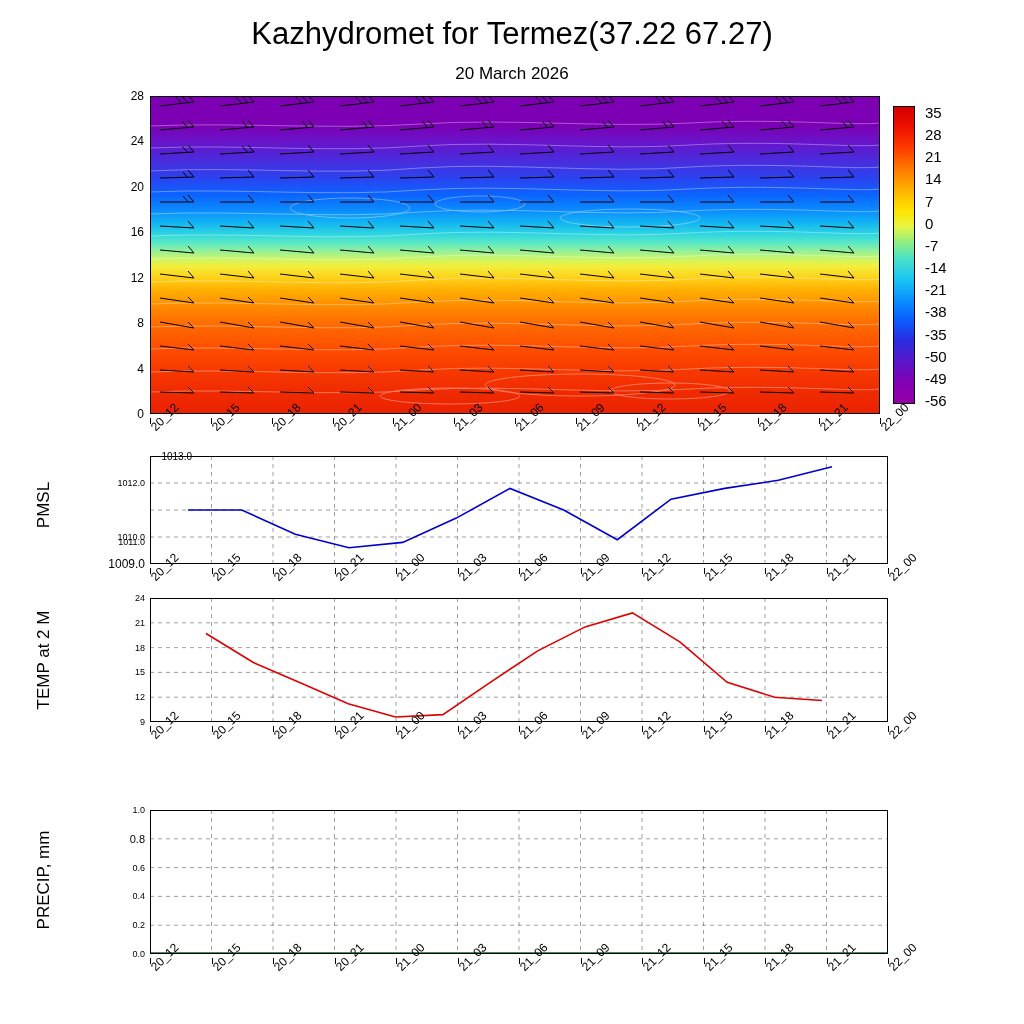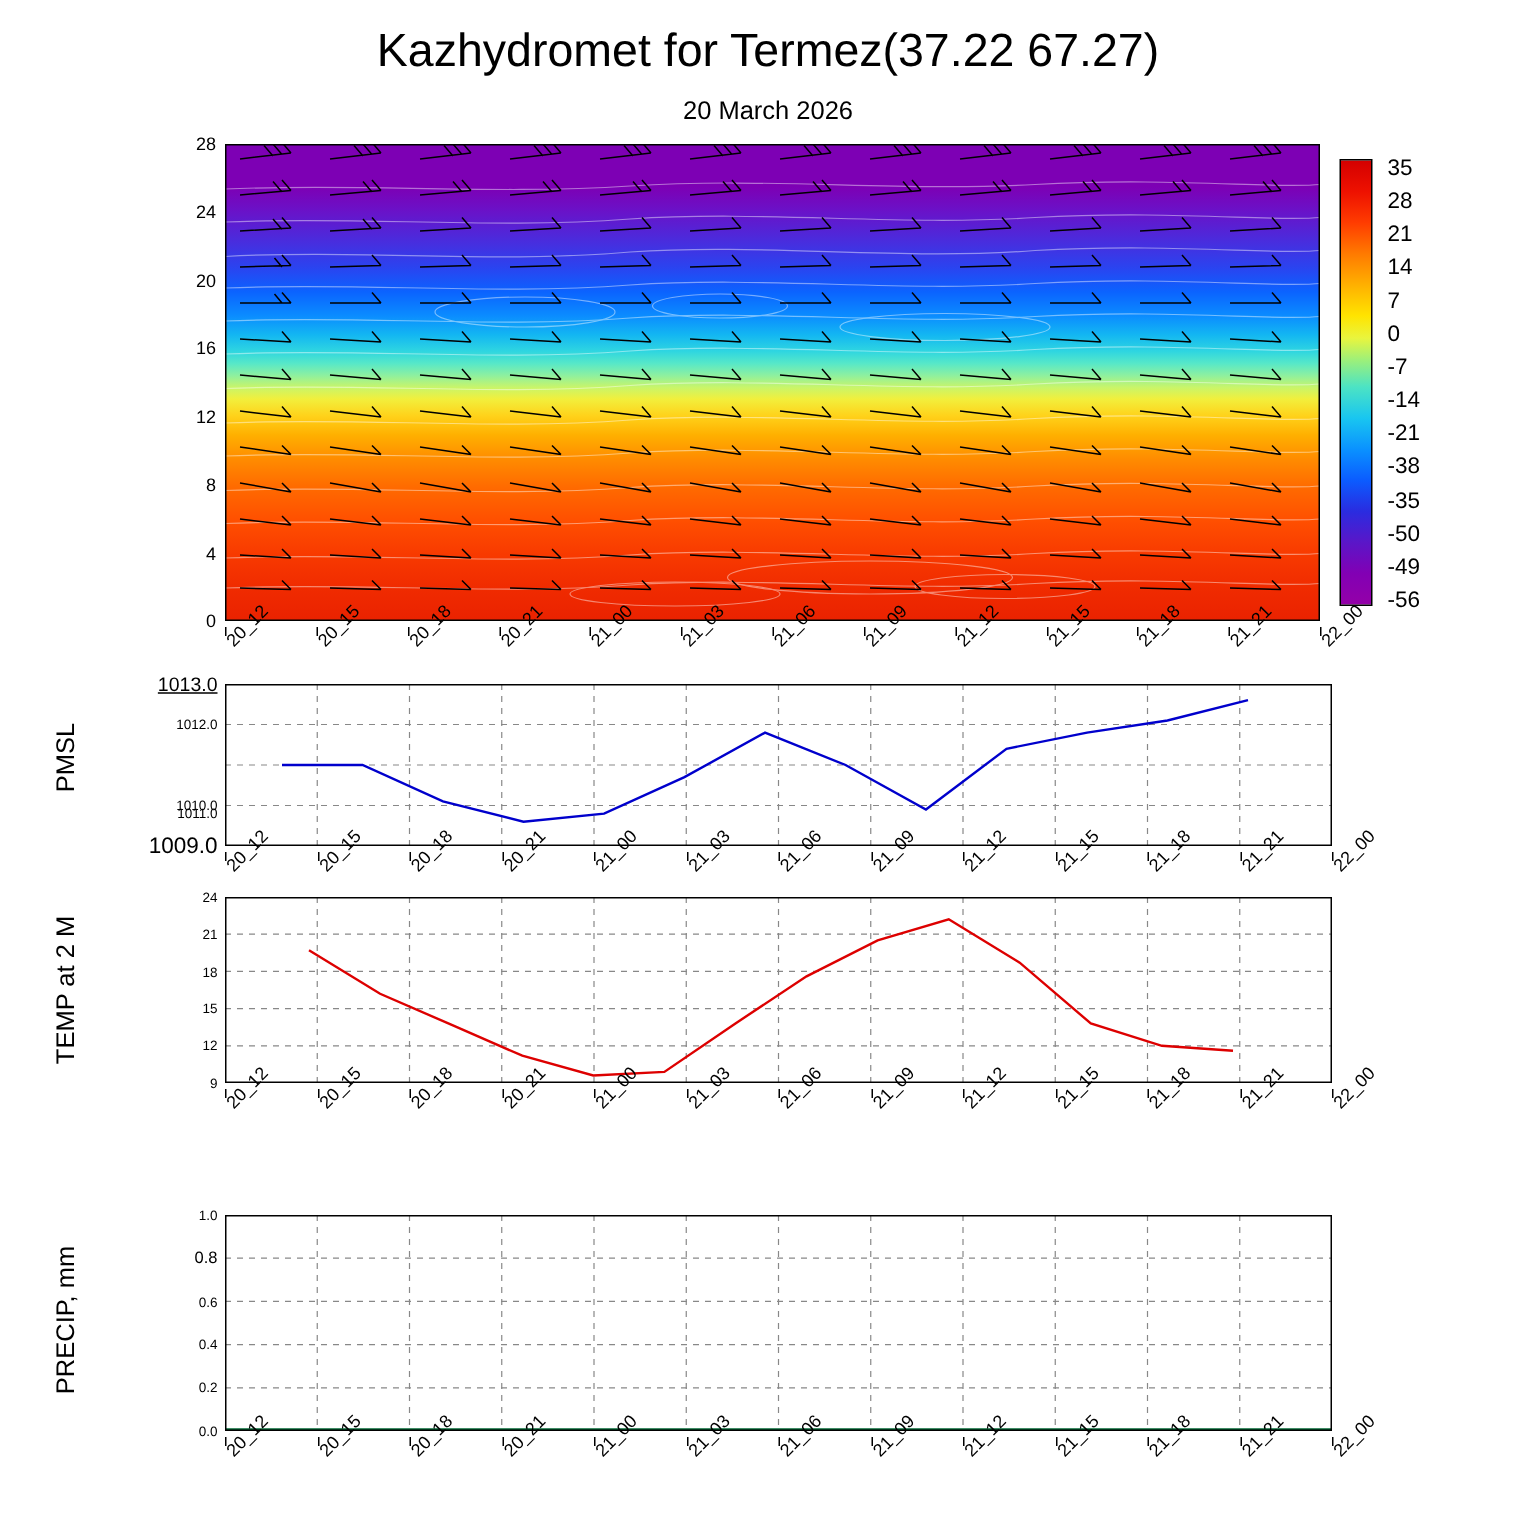--- a/index.html
+++ b/index.html
@@ -471,25 +471,25 @@
           <line x1="0" x2="738" y1="81" y2="81"></line>
           <line x1="0" x2="738" y1="54" y2="54"></line>
           <line x1="0" x2="738" y1="27" y2="27"></line>
           <line x1="0" x2="738" y1="0" y2="0"></line>
         </g>
       <polyline id="pmsl-line" fill="none" stroke="#0000cc" stroke-width="1.6" points="38.0,54.0 91.7,54.0 145.3,78.3 199.0,91.8 252.7,86.4 306.3,62.1 360.0,32.4 413.7,54.0 467.3,83.7 521.0,43.2 574.7,32.4 628.3,24.3 682.0,10.8"></polyline>
     </svg>
     <div class="panel-frame"></div>
   </div>
   <div id="pmsl-yticks">
-      <div class="ylab-small" style="right: 879px; top: 564px; font-size: 15px; margin-left: 44px;">1009.0</div>
+      <div class="ylab-small" style="right: 879px; top: 564px; font-size: 12px; margin-left: 44px;">1009.0</div>
       <div class="ylab-small" style="right: 879px; top: 537px; font-size: 9px;">1010.0</div>
       <div class="ylab-small" style="right: 879px; top: 510px; font-size: 9px; margin-top: 32px;">1011.0</div>
       <div class="ylab-small" style="right: 879px; top: 483px; font-size: 9px;">1012.0</div>
-      <div class="ylab-small" style="right: 879px; top: 456px; font-size: 13px; text-decoration: underline;">1013.0</div>
+      <div class="ylab-small" style="right: 832px; top: 456px; font-size: 10px;">1013.0</div>
     </div>
   <div id="pmsl-xticks">
       <div class="xtick-label" style="left: 148px; top: 574px; font-size: 12px;">20_12</div>
       <div class="tick-line" style="left: 150px; top: 568px; width: 1px; height: 6px;"></div>
       <div class="xtick-label" style="left: 209.5px; top: 574px; font-size: 12px;">20_15</div>
       <div class="tick-line" style="left: 211.5px; top: 568px; width: 1px; height: 6px;"></div>
       <div class="xtick-label" style="left: 271px; top: 574px; font-size: 12px;">20_18</div>
       <div class="tick-line" style="left: 273px; top: 568px; width: 1px; height: 6px;"></div>
       <div class="xtick-label" style="left: 332.5px; top: 574px; font-size: 12px;">20_21</div>
       <div class="tick-line" style="left: 334.5px; top: 568px; width: 1px; height: 6px;"></div>

